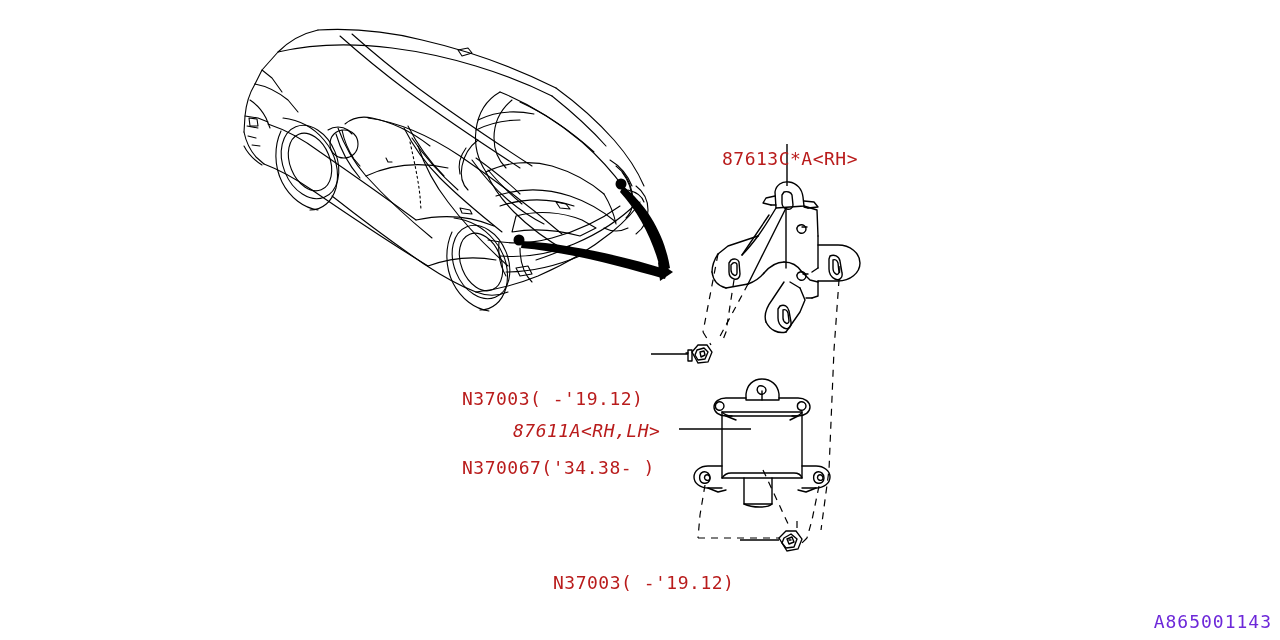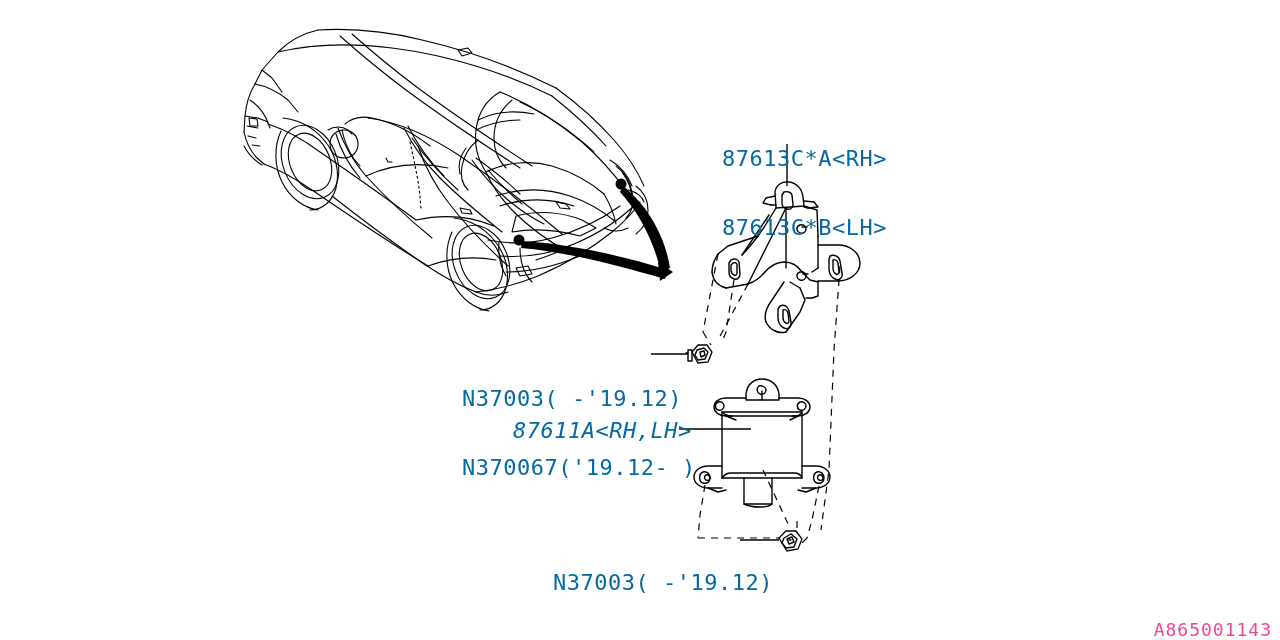--- a/index.html
+++ b/index.html
@@ -19,34 +19,34 @@
   .svg-layer {
     position: absolute;
     left: 0;
     top: 0;
     width: 1280px;
     height: 640px;
   }
   .label {
     position: absolute;
     white-space: pre;
-    color: #0369a1;
+    color: #b91c1c;
     font-family: "DejaVu Sans Mono", "Liberation Mono", monospace;
-    font-size: 22px;
+    font-size: 18px;
     line-height: 23px;
     letter-spacing: 0.5px;
   }
   .label.two-line { line-height: 23px; }
   #diagram-number {
     position: absolute;
     right: 8px;
-    bottom: 0;
+    bottom: 8px;
     font-size: 18px;
     letter-spacing: 1px;
-    color: #ec4899;
+    color: #6d28d9;
     font-family: "DejaVu Sans Mono", "Liberation Mono", monospace;
     white-space: pre;
   }
   .stroke-thin {
     fill: none;
     stroke: #000000;
     stroke-width: 1.1;
     stroke-linecap: round;
     stroke-linejoin: round;
   }
@@ -323,26 +323,25 @@
       <path class="stroke-part" d="M787 539 L 792 537 L 794 542 L 789 544 Z"></path>
       <path class="stroke-part" d="M789 540 L 791 540"></path>
     </g>
 
     <line class="leader" x1="740" y1="540" x2="779" y2="540"></line>
 
   </svg>
 
   <div class="label two-line" style="left:722px; top:101px;">
     <div>87613C*A&lt;RH&gt;</div>
-    <div>87613C*B&lt;LH&gt;</div>
   </div>
 
   <div class="label two-line" style="left:462px; top:341px;">
     <div>N37003( -'19.12)</div>
-    <div>N370067('19.12- )</div>
+    <div>N370067('34.38- )</div>
   </div>
 
   <div class="label" style="left:513px; top:419px;font-style:italic;">87611A&lt;RH,LH&gt;</div>
 
   <div class="label two-line" style="left:553px; top:525px;">
     <div>N37003( -'19.12)</div>
     
   </div>
 
   <div id="diagram-number">A865001143</div>

